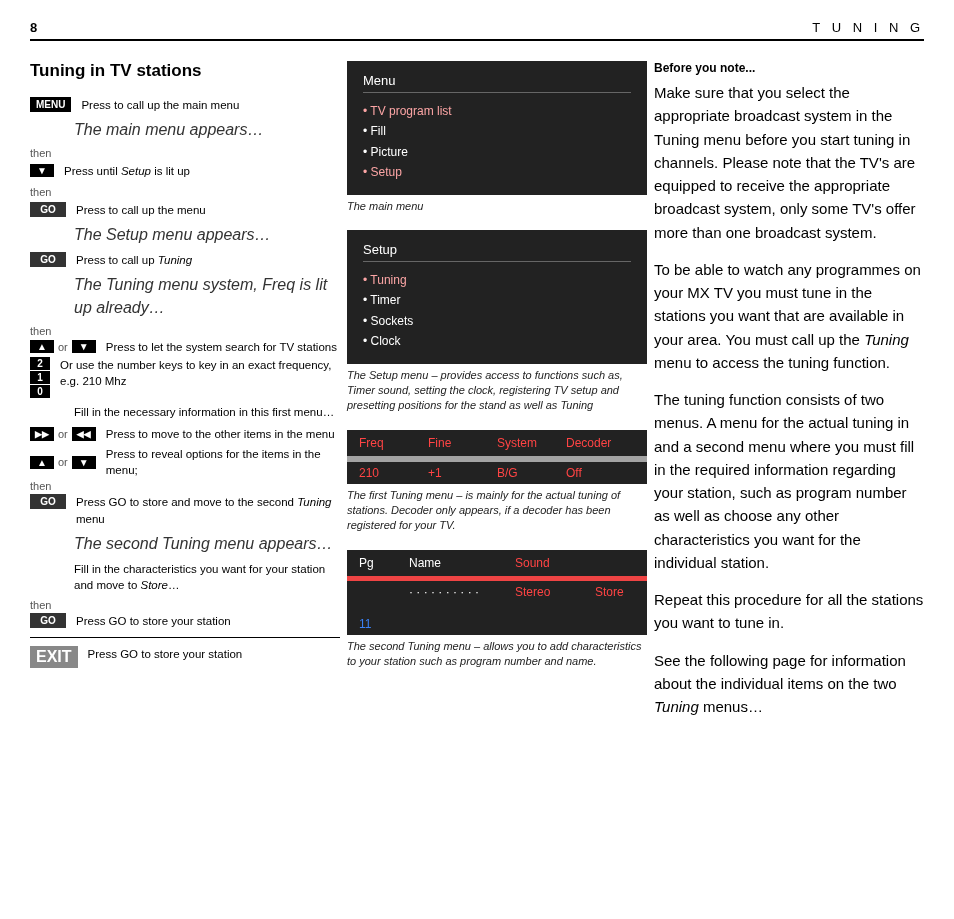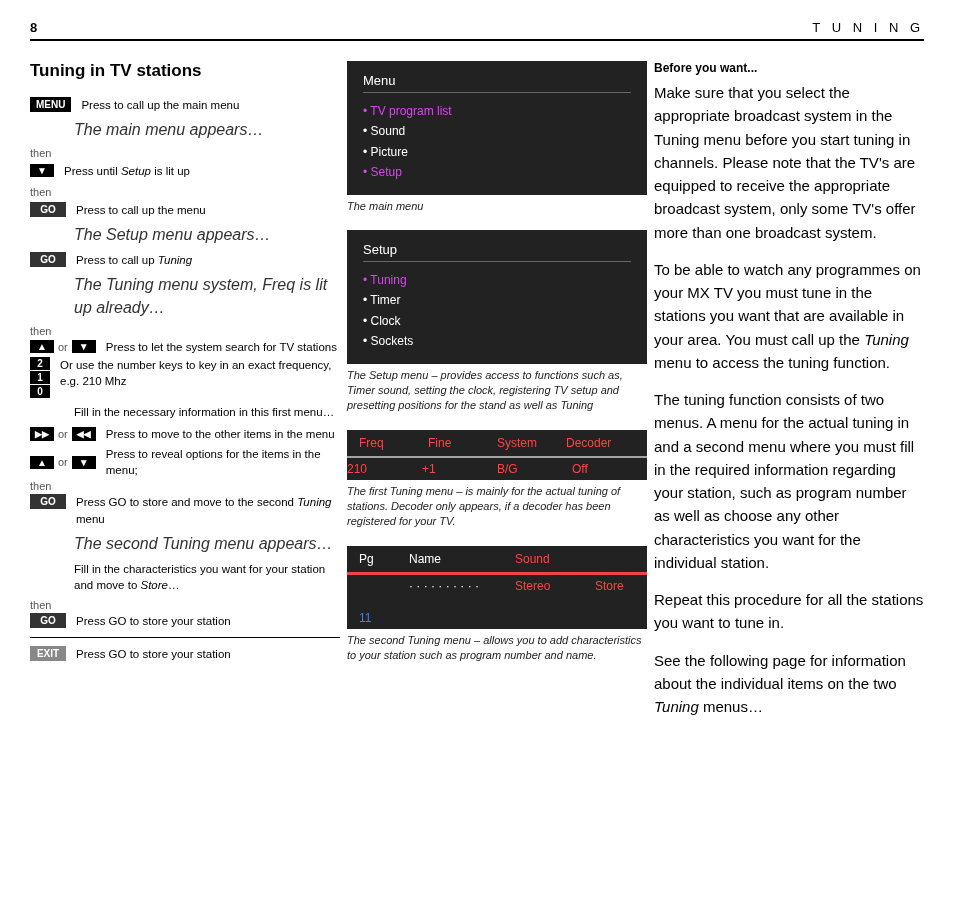--- a/index.html
+++ b/index.html
@@ -73,21 +73,21 @@
       font-size: 10px;
       padding: 1px 4px;
     }
     .btn-number {
       min-width: 20px;
       font-size: 10px;
       padding: 1px 3px;
     }
     .btn-exit {
       background: #888;
-      font-size: 10px;
+      font-size: 16px;
       color: #fff;
       font-weight: bold;
       padding: 2px 6px;
     }
     .step-text {
       font-size: 11.5px;
       line-height: 1.4;
       flex: 1;
     }
     .step-text-italic {
@@ -122,62 +122,62 @@
       color: #fff;
       border-bottom: 1px solid #666;
       padding-bottom: 4px;
     }
     .menu-item {
       font-size: 12px;
       line-height: 1.7;
       color: #fff;
     }
     .menu-item.active {
-      color: #d946ef;
+      color: #fca5a5;
     }
     .menu-caption {
       font-size: 11px;
       font-style: italic;
       margin-bottom: 16px;
       margin-top: 4px;
       color: #222;
       line-height: 1.4;
     }
     .tuning-table {
       background: #222;
       color: #fff;
       width: 100%;
       margin-bottom: 4px;
     }
     .tuning-table-header {
       display: flex;
       padding: 6px 12px;
-      border-bottom: 2px solid #a3a3a3;
+      border-bottom: 6px solid #a3a3a3;
     }
     .tuning-table-row {
       display: flex;
-      padding: 4px 0;
+      padding: 4px 12px;
     }
     .tuning-col {
       flex: 1;
       font-size: 12px;
     }
     .tuning-col.active { color: #ff4444; }
 
     .second-tuning-table {
       background: #222;
       color: #fff;
       width: 100%;
       margin-bottom: 4px;
     }
     .second-tuning-header {
       display: flex;
       padding: 6px 12px;
       gap: 20px;
-      border-bottom: 3px solid #ef4444;
+      border-bottom: 5px solid #ef4444;
     }
     .second-tuning-row {
       display: flex;
       padding: 4px 12px;
       gap: 20px;
     }
     .st-col {
       font-size: 12px;
     }
     .st-col-pg { width: 30px; }
@@ -316,32 +316,32 @@
         </div>
         <span class="step-text">Press GO to store your station</span>
       </div>
     </div>
 
     <div class="middle-column">
 
       <div class="menu-box">
         <div class="menu-box-title">Menu</div>
         <div class="menu-item active">• TV program list</div>
-        <div class="menu-item">• Sound</div>
+        <div class="menu-item">• Fill</div>
         <div class="menu-item">• Picture</div>
         <div class="menu-item active">• Setup</div>
       </div>
       <div class="menu-caption">The main menu</div>
 
       <div class="menu-box">
         <div class="menu-box-title">Setup</div>
         <div class="menu-item active">• Tuning</div>
         <div class="menu-item">• Timer</div>
+        <div class="menu-item">• Sockets</div>
         <div class="menu-item">• Clock</div>
-        <div class="menu-item">• Sockets</div>
       </div>
       <div class="menu-caption">The Setup menu – provides access to functions such as, Timer sound, setting the clock, registering TV setup and presetting positions for the stand as well as Tuning</div>
 
       <div class="tuning-table">
         <div class="tuning-table-header">
           <span class="tuning-col active">Freq</span>
           <span class="tuning-col active">Fine</span>
           <span class="tuning-col active">System</span>
           <span class="tuning-col active">Decoder</span>
         </div>
@@ -365,21 +365,21 @@
           <span class="st-col st-col-pg active" style="color:#3b82f6;margin-top:32px;">11</span>
           <span class="st-col st-col-name">· · · · · · · · · ·</span>
           <span class="st-col st-col-sound active" style="color:#ff4444;">Stereo</span>
           <span class="st-col st-col-store active" style="color:#ff4444;">Store</span>
         </div>
       </div>
       <div class="menu-caption">The second Tuning menu – allows you to add characteristics to your station such as program number and name.</div>
     </div>
 
     <div class="right-column">
-      <div class="before-start">Before you want...</div>
+      <div class="before-start">Before you note...</div>
       <div class="right-text">Make sure that you select the appropriate broadcast system in the Tuning menu before you start tuning in channels. Please note that the TV's are equipped to receive the appropriate broadcast system, only some TV's offer more than one broadcast system.</div>
       <div class="right-text">To be able to watch any programmes on your MX TV you must tune in the stations you want that are available in your area. You must call up the <em>Tuning</em> menu to access the tuning function.</div>
       <div class="right-text">The tuning function consists of two menus. A menu for the actual tuning in and a second menu where you must fill in the required information regarding your station, such as program number as well as choose any other characteristics you want for the individual station.</div>
       <div class="right-text">Repeat this procedure for all the stations you want to tune in.</div>
       <div class="right-text">See the following page for information about the individual items on the two <em>Tuning</em> menus…</div>
     </div>
   </div>
 </div>
 
 </body></html>

